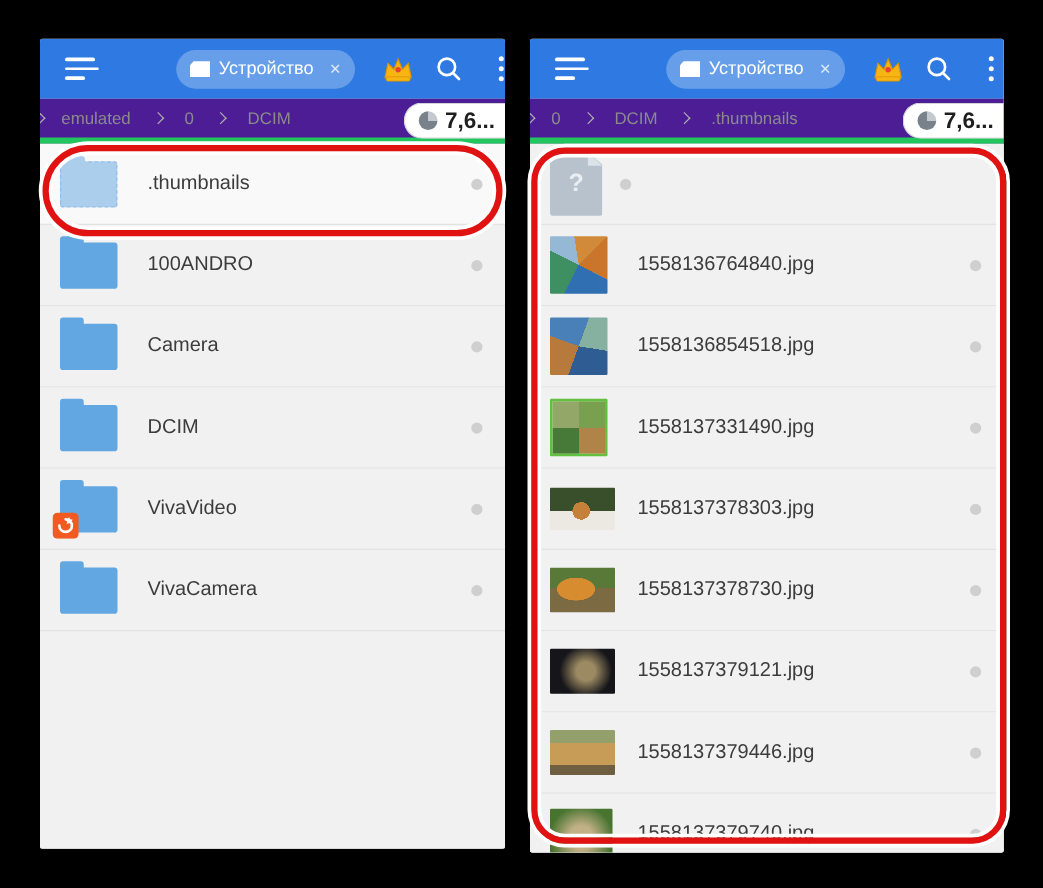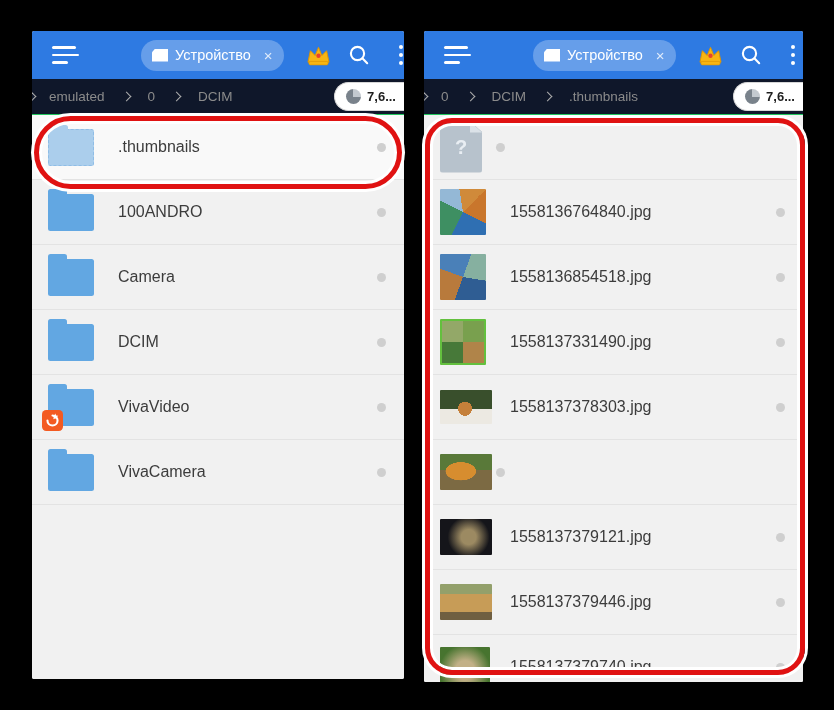--- a/index.html
+++ b/index.html
@@ -30,33 +30,33 @@
              clip-path:polygon(0 28%, 20% 0, 100% 0, 100% 100%, 0 100%); }
   .tab-label { color:#fff; font-size:14.5px; }
   .tab-close { color:rgba(255,255,255,.8); font-size:15px; margin-left:6px; line-height:1; }
   .mini-tab.two { margin-left:10px; }
   .crown { margin-left:12px; display:flex; }
   .search-btn { margin-left:16px; display:flex; }
   .kebab { margin-left:22px; display:flex; flex-direction:column; gap:4px; padding:2px 6px; }
   .kebab i { width:4px; height:4px; border-radius:50%; background:#fff; display:block; }
 
   
-  .crumb-bar { height:36px; background:#0f172a; border-bottom:1px solid #22c55e;
+  .crumb-bar { height:36px; background:#4c1d95; border-bottom:5px solid #22c55e;
                display:flex; align-items:center; position:relative; flex:0 0 auto;
                color:#8b8b8b; font-size:13.5px; }
   .crumb { padding:2px 4px; white-space:nowrap; }
   .chev { width:7px; height:7px; border-top:1.6px solid #aeaeae; border-right:1.6px solid #aeaeae;
           transform:rotate(45deg); margin:0 14px; flex:0 0 auto; }
   .chev.lead { margin:0 10px 0 -4px; }
   .size-pill { position:absolute; right:0; top:3px; height:29px; background:#fff;
                border:1px solid #d6d6d6; border-right:none; border-radius:15px 0 0 15px;
                display:flex; align-items:center; gap:6px; padding:0 8px 0 11px; }
   .pie { width:15px; height:15px; border-radius:50%;
          background:conic-gradient(#c3c9cf 0 95deg, #79828b 95deg 360deg); }
-  .size-pill b { font-size:13px; color:#1e1e1e; }
+  .size-pill b { font-size:18px; color:#1e1e1e; }
 
   
   .file-list { flex:1 1 auto; display:flex; flex-direction:column; background:#f1f1f1; }
   .row { height:65px; flex:0 0 auto; display:flex; align-items:center;
          padding:0 18px 0 16px; border-bottom:1px solid #e3e3e3; background:#f1f1f1;
          position:relative; }
   .row.hilite { background:#f9f9f9; }
   .icon-cell { width:56px; flex:0 0 auto; display:flex; align-items:center; }
   .fname { font-size:16px; color:#3c3c3c; margin-left:14px; white-space:nowrap;
            overflow:hidden; text-overflow:ellipsis; flex:1; }
@@ -274,20 +274,21 @@
         <span class="icon-cell">
             <span class="thumb" style="width:52px;height:34px;background:radial-gradient(circle at 48% 55%, #c5803a 0 7px, rgba(0,0,0,0) 7px), linear-gradient(180deg,#394f2c 0 55%,#ece9e2 55%)"></span>
           </span>
         <span class="fname">1558137378303.jpg</span>
         <span class="more-dot"></span>
       </div>
       <div class="row">
         <span class="icon-cell">
             <span class="thumb" style="width:52px;height:36px;background:radial-gradient(ellipse at 40% 48%, #d78d2f 0 34%, rgba(0,0,0,0) 35%), linear-gradient(180deg,#597939 0 45%,#7c6a43 45%)"></span>
           </span>
+        <span class="fname">1558137378730.jpg</span>
         <span class="more-dot"></span>
       </div>
       <div class="row">
         <span class="icon-cell">
             <span class="thumb" style="width:52px;height:36px;background:radial-gradient(circle at 55% 50%, #9c8a62 0 22%, #15151a 62%)"></span>
           </span>
         <span class="fname">1558137379121.jpg</span>
         <span class="more-dot"></span>
       </div>
       <div class="row">

